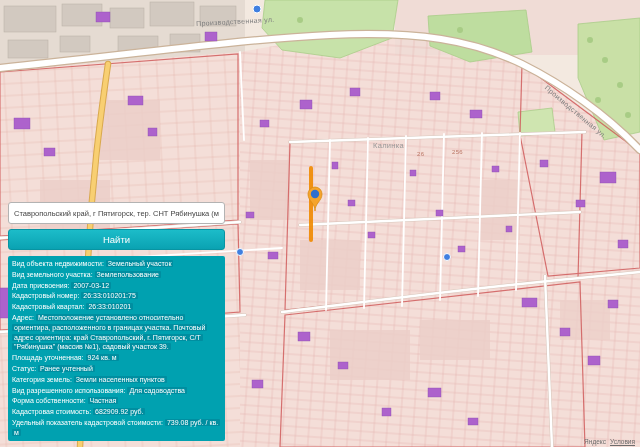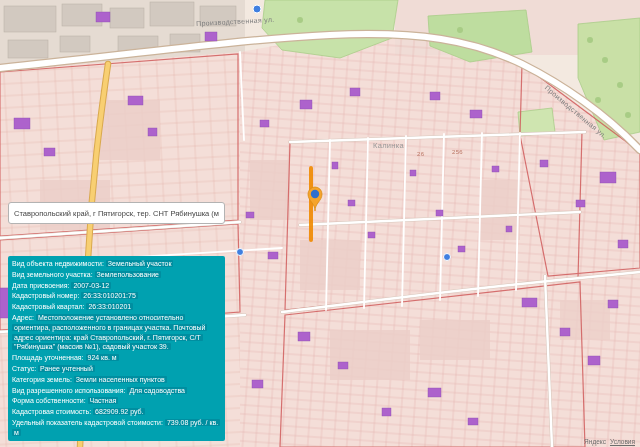--- a/index.html
+++ b/index.html
@@ -199,20 +199,21 @@
 
   <div id="pin">
     <svg width="20" height="28" viewBox="0 0 20 28">
       <path d="M10 27 C10 19 3 17 3 10 A7 7 0 1 1 17 10 C17 17 10 19 10 27 Z" fill="#f5a42b" stroke="#d98a12" stroke-width="0.8"></path>
       <circle cx="10" cy="10" r="4.2" fill="#2f6fce"></circle>
     </svg>
   </div>
 
   <input id="search" type="text" value="Ставропольский край, г Пятигорск, тер. СНТ Рябинушка (масс" style="">
 
+  <button id="find">Найти</button>
 
   <div id="panel">
     <div id="info-rows">
         <div class="row"><span class="lbl">Вид объекта недвижимости: </span><span class="val">Земельный участок</span></div>
         <div class="row"><span class="lbl">Вид земельного участка: </span><span class="val">Землепользование</span></div>
         <div class="row"><span class="lbl">Дата присвоения: </span><span class="val">2007-03-12</span></div>
         <div class="row"><span class="lbl">Кадастровый номер: </span><span class="val">26:33:010201:75</span></div>
         <div class="row"><span class="lbl">Кадастровый квартал: </span><span class="val">26:33:010201</span></div>
         <div class="row"><span class="lbl">Адрес: </span><span class="val">Местоположение установлено относительно ориентира, расположенного в границах участка. Почтовый адрес ориентира: край Ставропольский, г. Пятигорск, С/Т "Рябинушка" (массив №1), садовый участок 39.</span></div>
         <div class="row"><span class="lbl">Площадь уточненная: </span><span class="val">924 кв. м</span></div>

